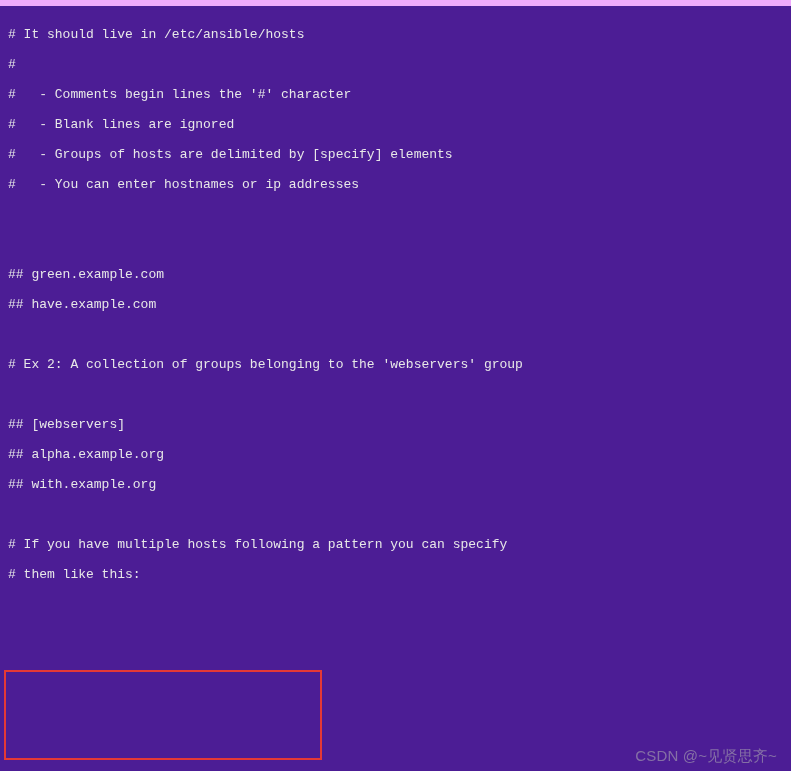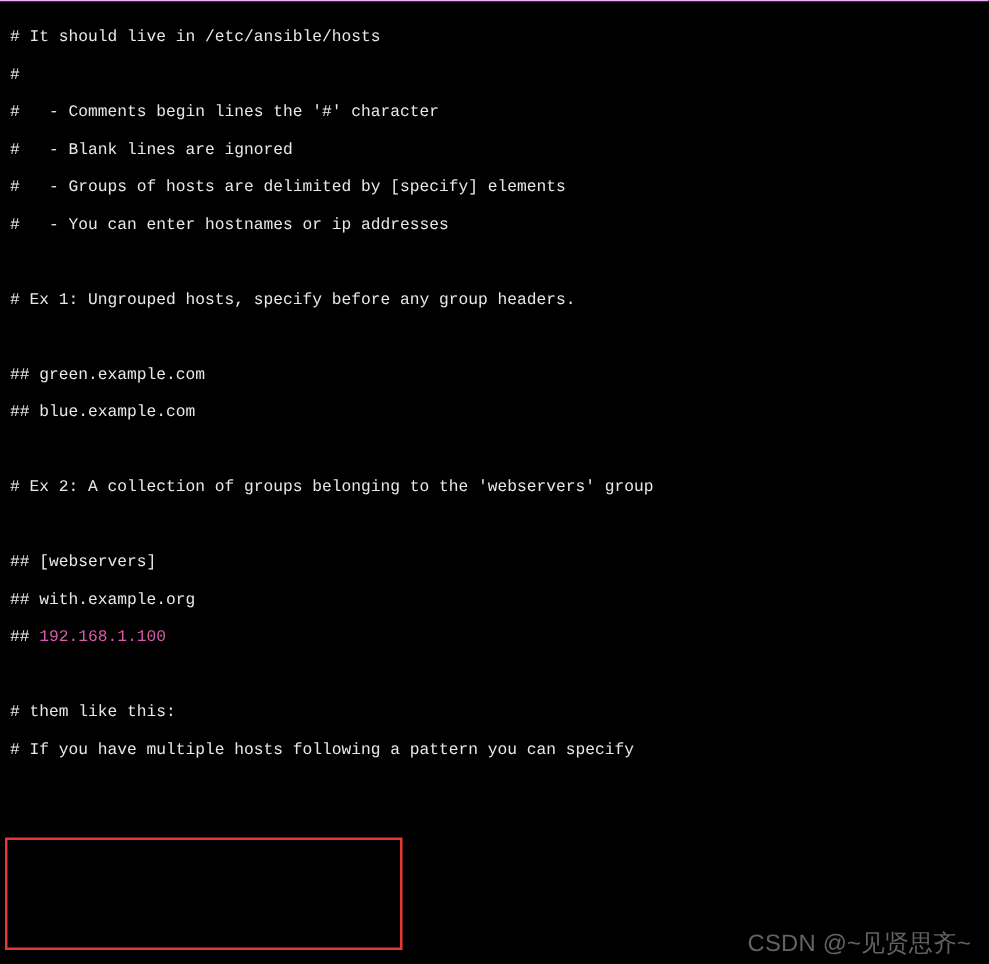--- a/index.html
+++ b/index.html
@@ -11,26 +11,26 @@
       background: #1a1a1a;
       width: 791px;
       height: 771px;
       font-family: "Consolas", "Monaco", "Courier New", monospace;
       font-size: 13px;
       line-height: 15px;
       position: relative;
       overflow: hidden;
     }
     .terminal {
-      background: #000000;
+      background: #4c1d95;
       padding: 6px 8px;
       height: 100%;
       color: #e8e8e8;
       white-space: pre;
-      border-top: 1px solid #f0abfc;
+      border-top: 6px solid #f0abfc;
     }
     .line {
       display: block;
       min-height: 15px;
     }
     .comment {
       color: #e8e8e8;
     }
     .ip {
       color: #d95aa8;
@@ -43,49 +43,48 @@
       width: 318px;
       height: 90px;
       pointer-events: none;
     }
     .watermark {
       position: absolute;
       right: 14px;
       bottom: 8px;
       color: #b3b3b3;
       font-family: -apple-system, sans-serif;
-      font-size: 19px;
+      font-size: 15px;
       opacity: 0.55;
       letter-spacing: 0.2px;
     }
   </style>
 </head>
 <body>
 
 <div class="terminal">
 <span class="line comment"># It should live in /etc/ansible/hosts</span>
 <span class="line comment">#</span>
 <span class="line comment">#   - Comments begin lines the '#' character</span>
 <span class="line comment">#   - Blank lines are ignored</span>
 <span class="line comment">#   - Groups of hosts are delimited by [specify] elements</span>
 <span class="line comment">#   - You can enter hostnames or ip addresses</span>
 <span class="line"></span>
-<span class="line comment"># Ex 1: Ungrouped hosts, specify before any group headers.</span>
 <span class="line"></span>
 <span class="line comment">## green.example.com</span>
-<span class="line comment">## blue.example.com</span>
+<span class="line comment">## have.example.com</span>
 <span class="line"></span>
 <span class="line comment"># Ex 2: A collection of groups belonging to the 'webservers' group</span>
 <span class="line"></span>
 <span class="line comment">## [webservers]</span>
+<span class="line comment">## alpha.example.org</span>
 <span class="line comment">## with.example.org</span>
-<span class="line"><span class="comment">## </span><span class="ip">192.168.1.100</span></span>
 <span class="line"></span>
+<span class="line comment"># If you have multiple hosts following a pattern you can specify</span>
 <span class="line comment"># them like this:</span>
-<span class="line comment"># If you have multiple hosts following a pattern you can specify</span>
 
 
 
 
 
 
 
 
 
 

